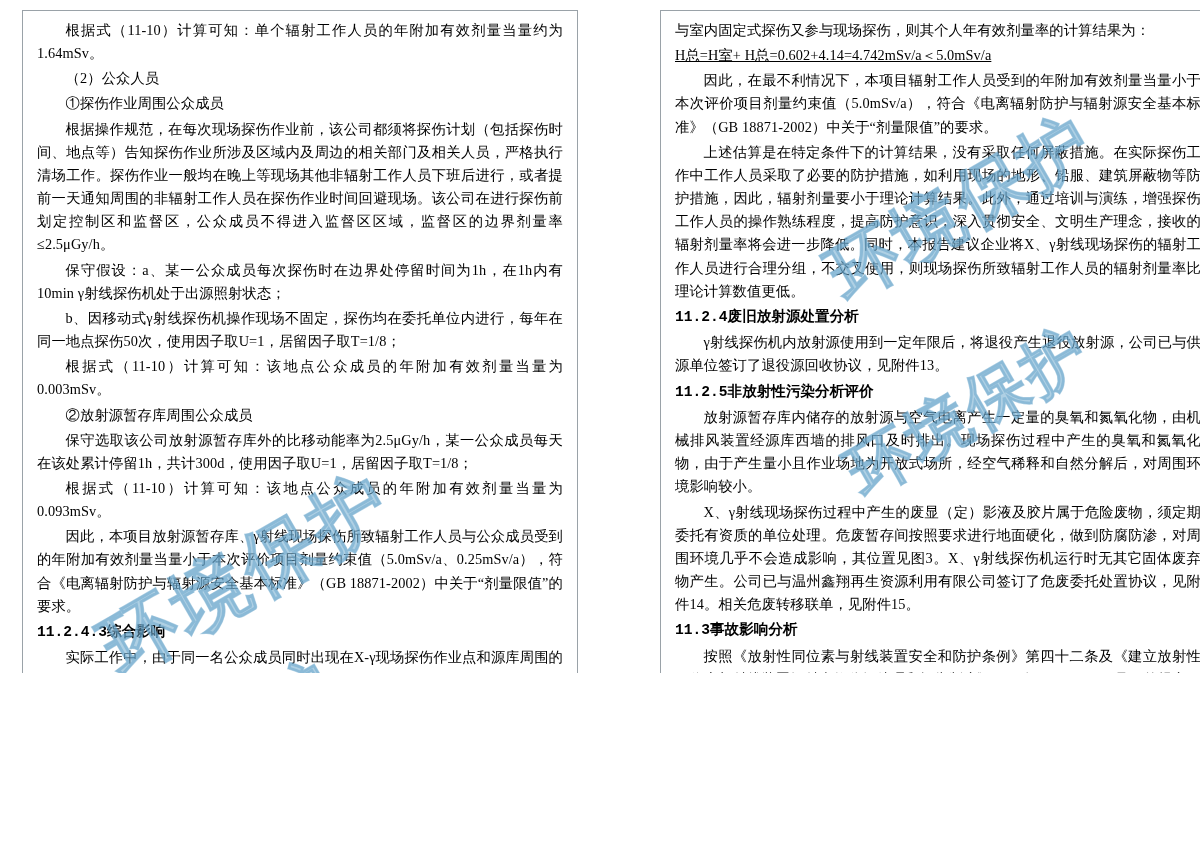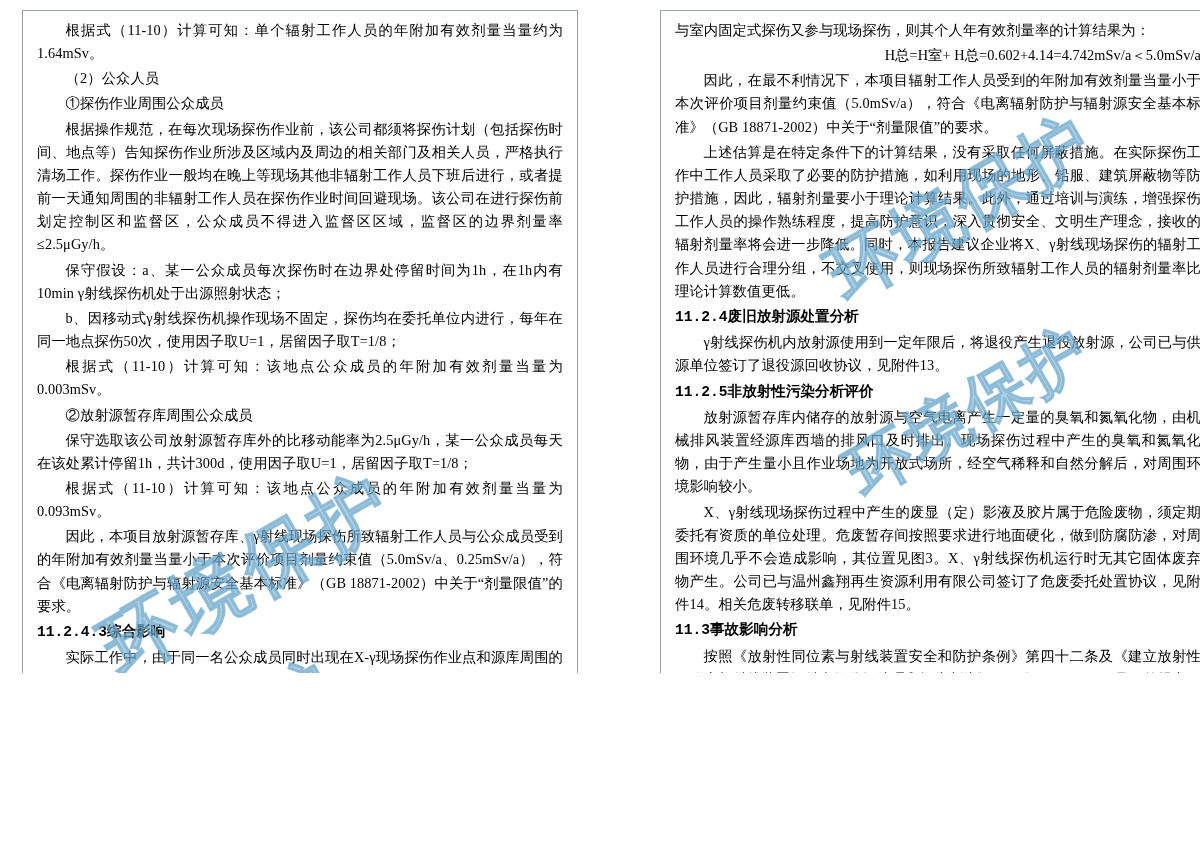--- a/index.html
+++ b/index.html
@@ -53,22 +53,23 @@
     font-size: 14.3px;
     line-height: 1.62;
     text-align: justify;
     text-justify: inter-ideograph;
     letter-spacing: 0.1px;
   }
   p.ind {
     text-indent: 2em;
   }
   p.center {
-    text-align: right;
+    text-align: left;
     text-indent: 0;
+    text-decoration: underline;
   }
   h3 {
     margin: 3px 0 2px 0;
     font-size: 14.6px;
     font-weight: bold;
     line-height: 1.6;
     font-family: Liberation Mono, monospace;
   }
   .footer {
     position: absolute;

